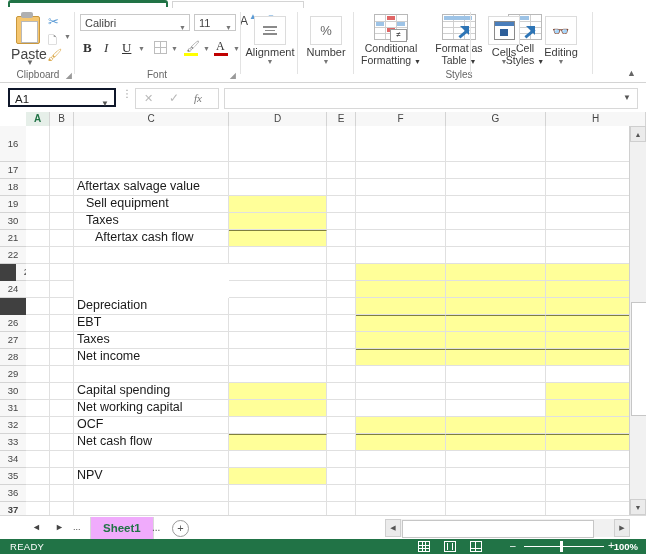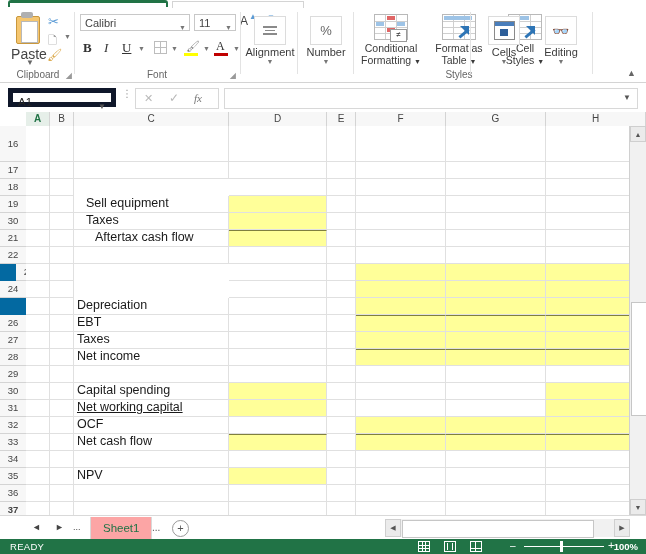--- a/index.html
+++ b/index.html
@@ -148,21 +148,21 @@
     position:absolute; right:10px; bottom:4px; font-size:9px; color:#666;
   }
 
   
   #formulabar {
     position:absolute; left:0; top:83px; width:646px; height:29px;
     background:#ffffff; border-bottom:1px solid #d4d4d4;
   }
   #namebox {
     position:absolute; left:8px; top:5px; width:108px; height:19px;
-    border:5px solid #0f172a; background:#fff;
+    border:2px solid #0f172a; background:#fff;
     font-size:11.5px; color:#222; line-height:19px; padding-left:5px;
     box-sizing:border-box;
   }
   #namebox .nb-caret { position:absolute; right:5px; top:4px; font-size:8px; color:#555;}
   .fb-dots { position:absolute; left:122px; top:7px; font-size:10px; color:#999; letter-spacing:0; line-height:7px;}
   .fb-btns { position:absolute; left:135px; top:5px; width:82px; height:19px;
              border:1px solid #d8d8d8; background:#fff; }
   .fb-x { position:absolute; left:8px; top:3px; font-size:11px; color:#b9b9b9;}
   .fb-check { position:absolute; left:33px; top:2px; font-size:12px; color:#b9b9b9;}
   .fb-fx { position:absolute; left:58px; top:3px; font-size:11px; color:#777; font-style:italic; font-family:"Liberation Serif", serif;}
@@ -189,21 +189,21 @@
   }
   .colcell.sel { color:#217346; font-weight:bold; background:#e6efe9; }
   #cornerbox {
     position:absolute; left:0; top:0; width:26px; height:14px;
     background:#f7f7f7; border-right:1px solid #d4d4d4; border-bottom:1px solid #cfcfcf;
   }
   #cornerbox .tri {
     position:absolute; right:3px; bottom:2px; width:0; height:0;
     border-left:7px solid transparent; border-bottom:7px solid #b0b0b0;
   }
-  #rowheader { position:absolute; left:0; top:14px; width:26px; bottom:0; background:#0369a1;
+  #rowheader { position:absolute; left:0; top:14px; width:26px; bottom:0; background:#404040;
                border-right:2px solid #ec4899; }
   .rowcell {
     position:absolute; left:0; width:26px; text-align:center;
     font-size:9.5px; color:#444; border-bottom:1px solid #d4d4d4;
     box-sizing:border-box; background:#f7f7f7;
   }
   #cells { position:absolute; left:26px; top:14px; right:0; bottom:0; }
   .gcell {
     position:absolute; box-sizing:border-box;
     border-right:1px solid #e0e0e0; border-bottom:1px solid #e0e0e0;
@@ -237,22 +237,22 @@
   }
 
   
   #tabbar {
     position:absolute; left:0; top:515px; width:646px; height:24px;
     background:#ffffff; border-top:1px solid #d9d9d9;
   }
   .navbtn { position:absolute; top:6px; font-size:9px; color:#444; }
   .sheettab {
     position:absolute; left:90px; top:1px; height:22px; padding:0 12px;
-    line-height:22px; font-size:11.5px; font-weight:normal; color:#217346;
-    background:#fca5a5; border-left:1px solid #d9d9d9; border-right:1px solid #d9d9d9;
+    line-height:22px; font-size:11.5px; font-weight:bold; color:#217346;
+    background:#f0abfc; border-left:1px solid #d9d9d9; border-right:1px solid #d9d9d9;
     box-sizing:border-box;
   }
   .tabdots { position:absolute; left:152px; top:6px; font-size:10px; color:#555; }
   .addsheet {
     position:absolute; left:172px; top:4px; width:15px; height:15px;
     border:1px solid #9a9a9a; border-radius:50%; color:#555; font-size:11px;
     text-align:center; line-height:14px;
   }
   #hscroll {
     position:absolute; left:385px; top:3px; right:16px; height:18px;
@@ -537,20 +537,21 @@
       <div class="gcell" style="left: 0px; width: 24px; top: 36px; height: 17px; line-height: 15px;"></div>
       <div class="gcell" style="left: 24px; width: 24px; top: 36px; height: 17px; line-height: 15px;"></div>
       <div class="gcell" style="left: 48px; width: 155px; top: 36px; height: 17px; line-height: 15px;"></div>
       <div class="gcell" style="left: 203px; width: 98px; top: 36px; height: 17px; line-height: 15px;"></div>
       <div class="gcell" style="left: 301px; width: 29px; top: 36px; height: 17px; line-height: 15px;"></div>
       <div class="gcell" style="left: 330px; width: 90px; top: 36px; height: 17px; line-height: 15px;"></div>
       <div class="gcell" style="left: 420px; width: 100px; top: 36px; height: 17px; line-height: 15px;"></div>
       <div class="gcell" style="left: 520px; width: 100px; top: 36px; height: 17px; line-height: 15px;"></div>
       <div class="gcell" style="left: 0px; width: 24px; top: 53px; height: 17px; line-height: 15px;"></div>
       <div class="gcell" style="left: 24px; width: 24px; top: 53px; height: 17px; line-height: 15px;"></div>
+      <div class="gcell" style="left: 48px; width: 155px; top: 53px; height: 17px; line-height: 15px; padding-left: 3px;">Aftertax salvage value</div>
       <div class="gcell" style="left: 203px; width: 98px; top: 53px; height: 17px; line-height: 15px;"></div>
       <div class="gcell" style="left: 301px; width: 29px; top: 53px; height: 17px; line-height: 15px;"></div>
       <div class="gcell" style="left: 330px; width: 90px; top: 53px; height: 17px; line-height: 15px;"></div>
       <div class="gcell" style="left: 420px; width: 100px; top: 53px; height: 17px; line-height: 15px;"></div>
       <div class="gcell" style="left: 520px; width: 100px; top: 53px; height: 17px; line-height: 15px;"></div>
       <div class="gcell" style="left: 0px; width: 24px; top: 70px; height: 17px; line-height: 15px;"></div>
       <div class="gcell" style="left: 24px; width: 24px; top: 70px; height: 17px; line-height: 15px;"></div>
       <div class="gcell" style="left: 48px; width: 155px; top: 70px; height: 17px; line-height: 15px; padding-left: 12px;">Sell equipment</div>
       <div class="gcell yellow" style="left: 203px; width: 98px; top: 70px; height: 17px; line-height: 15px;"></div>
       <div class="gcell" style="left: 301px; width: 29px; top: 70px; height: 17px; line-height: 15px;"></div>
@@ -638,21 +639,21 @@
       <div class="gcell" style="left: 0px; width: 24px; top: 257px; height: 17px; line-height: 15px;"></div>
       <div class="gcell" style="left: 24px; width: 24px; top: 257px; height: 17px; line-height: 15px;"></div>
       <div class="gcell" style="left: 48px; width: 155px; top: 257px; height: 17px; line-height: 15px; padding-left: 3px;">Capital spending</div>
       <div class="gcell yellow" style="left: 203px; width: 98px; top: 257px; height: 17px; line-height: 15px;"></div>
       <div class="gcell" style="left: 301px; width: 29px; top: 257px; height: 17px; line-height: 15px;"></div>
       <div class="gcell" style="left: 330px; width: 90px; top: 257px; height: 17px; line-height: 15px;"></div>
       <div class="gcell" style="left: 420px; width: 100px; top: 257px; height: 17px; line-height: 15px;"></div>
       <div class="gcell yellow" style="left: 520px; width: 100px; top: 257px; height: 17px; line-height: 15px;"></div>
       <div class="gcell" style="left: 0px; width: 24px; top: 274px; height: 17px; line-height: 15px;"></div>
       <div class="gcell" style="left: 24px; width: 24px; top: 274px; height: 17px; line-height: 15px;"></div>
-      <div class="gcell" style="left: 48px; width: 155px; top: 274px; height: 17px; line-height: 15px; padding-left: 3px; text-decoration: underline;">Net working capital</div>
+      <div class="gcell" style="left: 48px; width: 155px; top: 274px; height: 17px; line-height: 15px; padding-left: 3px;">Net working capital</div>
       <div class="gcell yellow" style="left: 203px; width: 98px; top: 274px; height: 17px; line-height: 15px;"></div>
       <div class="gcell" style="left: 301px; width: 29px; top: 274px; height: 17px; line-height: 15px;"></div>
       <div class="gcell" style="left: 330px; width: 90px; top: 274px; height: 17px; line-height: 15px;"></div>
       <div class="gcell" style="left: 420px; width: 100px; top: 274px; height: 17px; line-height: 15px;"></div>
       <div class="gcell yellow" style="left: 520px; width: 100px; top: 274px; height: 17px; line-height: 15px;"></div>
       <div class="gcell" style="left: 0px; width: 24px; top: 291px; height: 17px; line-height: 15px;"></div>
       <div class="gcell" style="left: 24px; width: 24px; top: 291px; height: 17px; line-height: 15px;"></div>
       <div class="gcell" style="left: 48px; width: 155px; top: 291px; height: 17px; line-height: 15px; padding-left: 3px;">OCF</div>
       <div class="gcell" style="left: 203px; width: 98px; top: 291px; height: 17px; line-height: 15px;"></div>
       <div class="gcell" style="left: 301px; width: 29px; top: 291px; height: 17px; line-height: 15px;"></div>

